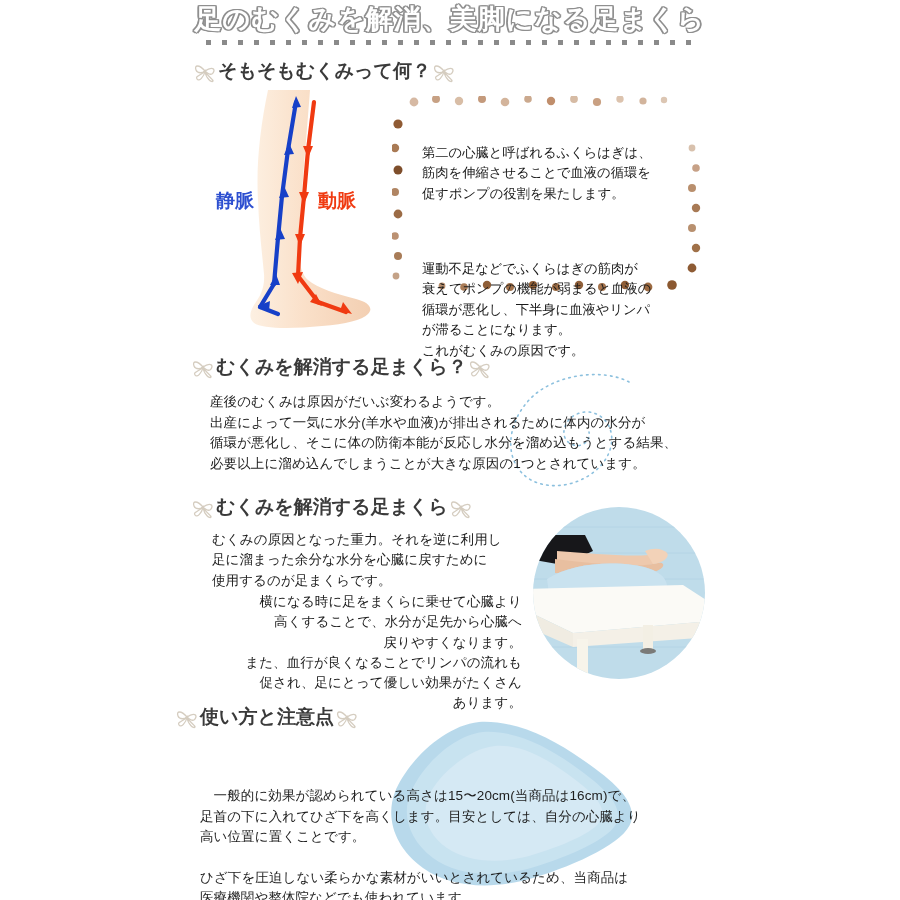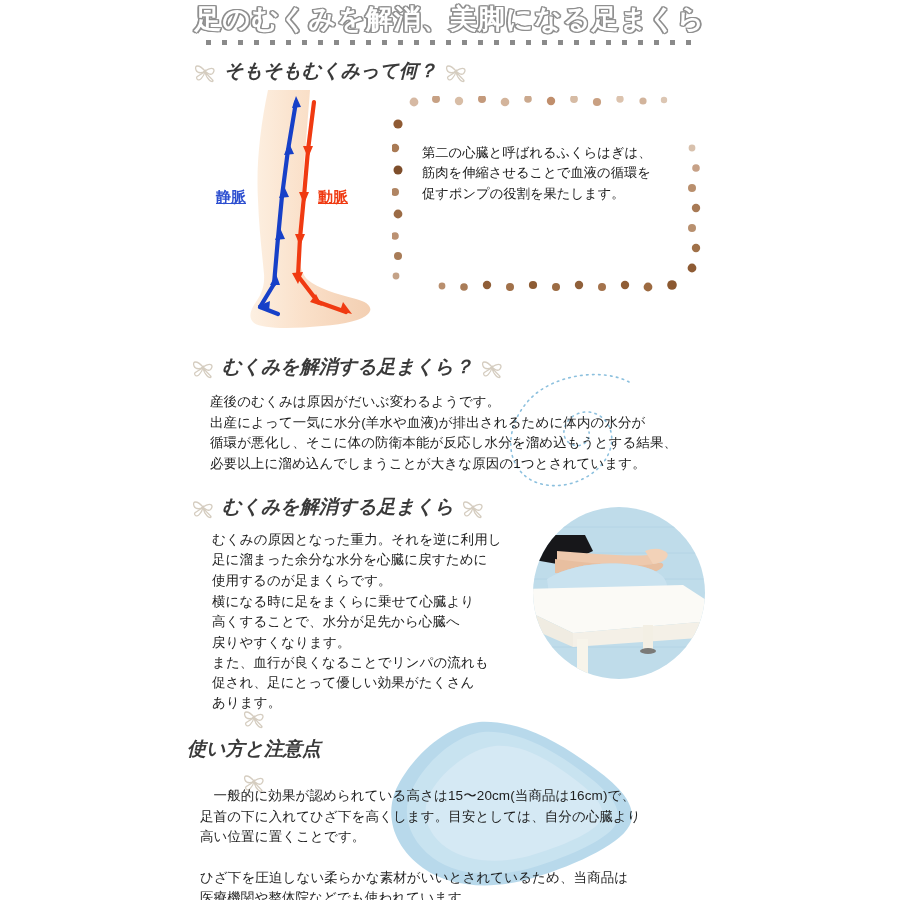--- a/index.html
+++ b/index.html
@@ -35,25 +35,24 @@
   #title-underline {
     margin: 5px auto 0;
     width: 488px; height: 5px;
     background-image: repeating-linear-gradient(
       to right, #8a8a8a 0px, #8a8a8a 5px, rgba(0,0,0,0) 5px, rgba(0,0,0,0) 16px);
   }
 
   
   .section-head {
     position: absolute;
-    display: flex; align-items: center; gap: 6px;
+    display: flex; align-items: center; 
     font-size: 19px; font-weight: bold;
     color: #3a3a3a;
     white-space: nowrap;
-    font-style: italic;
   }
   .flower { flex: 0 0 auto; display: block; }
 
   
   .body-text {
     position: absolute;
     font-size: 13.5px;
     line-height: 1.52;
     color: #1d1d1d;
     white-space: pre-line;
@@ -71,21 +70,21 @@
   #facts-text {
     position: absolute; left: 30px; top: 26px;
     width: 270px;
     font-size: 13.3px; line-height: 1.55;
     color: #1a1a1a; white-space: pre-line;
   }
 
   
   #leg-figure { position: absolute; left: 196px; top: 88px; width: 210px; height: 245px; }
   .vessel-label {
-    position: absolute; font-size: 15px; font-weight: bold; text-decoration: underline;
+    position: absolute; font-size: 19px; font-weight: bold;
   }
   #label-vein  { left: 20px; top: 100px; color: #2d4fd0; }
   #label-artery{ left: 122px; top: 100px; color: #f03a11; text-align: center; }
 
   
   #spiral-decor { position: absolute; left: 483px; top: 372px; width: 150px; height: 118px; }
 
   
   #product-photo {
     position: absolute; left: 533px; top: 507px;
@@ -228,20 +227,25 @@
       <circle cx="95" cy="189" r="4.2" fill="#8f5e37"></circle>
         <circle cx="72" cy="191" r="3.8" fill="#a97c58"></circle>
       <circle cx="50" cy="190" r="3.4" fill="#b98f6e"></circle>
     </g>
   </svg>
   <div id="facts-text">
     <div>第二の心臓と呼ばれるふくらはぎは、
 筋肉を伸縮させることで血液の循環を
 促すポンプの役割を果たします。</div>
     <div style="height:13px"></div>
+    <div>運動不足などでふくらはぎの筋肉が
+衰えてポンプの機能が弱まると血液の
+循環が悪化し、下半身に血液やリンパ
+が滞ることになります。
+これがむくみの原因です。</div>
   </div>
 </div>
 
 <div class="section-head" style="left:190px; top:354px;">
   <svg class="flower" width="26" height="26" viewBox="0 0 26 26">
     <g fill="none" stroke="#d5cdc0" stroke-width="1.3">
       <path d="M13 13 C7 6, 2 7, 4 12 C5.6 16, 11 15, 13 13 Z"></path>
       <path d="M13 13 C20 8, 24 11, 21 15 C19 18, 14.5 15, 13 13 Z"></path>
       <path d="M13 13 C8 18, 3 18, 5 21 C7 24, 12 19, 13 13 Z"></path>
       <path d="M13 13 C16 19, 21 21, 21 23 C20 25, 14 21, 13 13 Z"></path>
@@ -288,21 +292,21 @@
       <path d="M13 13 C20 8, 24 11, 21 15 C19 18, 14.5 15, 13 13 Z"></path>
       <path d="M13 13 C8 18, 3 18, 5 21 C7 24, 12 19, 13 13 Z"></path>
       <path d="M13 13 C16 19, 21 21, 21 23 C20 25, 14 21, 13 13 Z"></path>
     </g>
   </svg>
 </div>
 
 <div class="body-text tight" style="left:212px; top:530px; width:310px;">むくみの原因となった重力。それを逆に利用し
 足に溜まった余分な水分を心臓に戻すために
 使用するのが足まくらです。</div>
-<div class="body-text tight" style="left:212px; top:592px; width:310px;">横になる時に足をまくらに乗せて心臓より
+<div class="body-text tight" style="left:212px; top:592px; width:310px;text-align:right;">横になる時に足をまくらに乗せて心臓より
 高くすることで、水分が足先から心臓へ
 戻りやすくなります。
 また、血行が良くなることでリンパの流れも
 促され、足にとって優しい効果がたくさん
 あります。</div>
 
 <div id="product-photo">
   <svg width="172" height="172" viewBox="0 0 172 172">
     <rect width="172" height="172" fill="#bfdcea"></rect>
 
@@ -331,21 +335,21 @@
     <path d="M-6 82 L150 78 L178 96 L178 114 L40 126 L-6 104 Z" fill="#fbfaf6"></path>
     <path d="M-6 104 L40 126 L40 140 L-6 120 Z" fill="#f0ece2"></path>
     <path d="M40 126 L178 114 L178 130 L40 140 Z" fill="#f4f0e7"></path>
 
     <rect x="44" y="132" width="11" height="48" fill="#f7f4ea"></rect>
     <rect x="110" y="118" width="10" height="26" fill="#f3efe4"></rect>
     <ellipse cx="115" cy="144" rx="8" ry="3" fill="#7a7a78"></ellipse>
   </svg>
 </div>
 
-<div class="section-head" style="left:187px; top:704px;flex-direction:column;">
+<div class="section-head" style="left:174px; top:704px;">
   <svg class="flower" width="26" height="26" viewBox="0 0 26 26">
     <g fill="none" stroke="#d5cdc0" stroke-width="1.3">
       <path d="M13 13 C7 6, 2 7, 4 12 C5.6 16, 11 15, 13 13 Z"></path>
       <path d="M13 13 C20 8, 24 11, 21 15 C19 18, 14.5 15, 13 13 Z"></path>
       <path d="M13 13 C8 18, 3 18, 5 21 C7 24, 12 19, 13 13 Z"></path>
       <path d="M13 13 C16 19, 21 21, 21 23 C20 25, 14 21, 13 13 Z"></path>
     </g>
   </svg>
   <span>使い方と注意点</span>
   <svg class="flower" width="26" height="26" viewBox="0 0 26 26">

